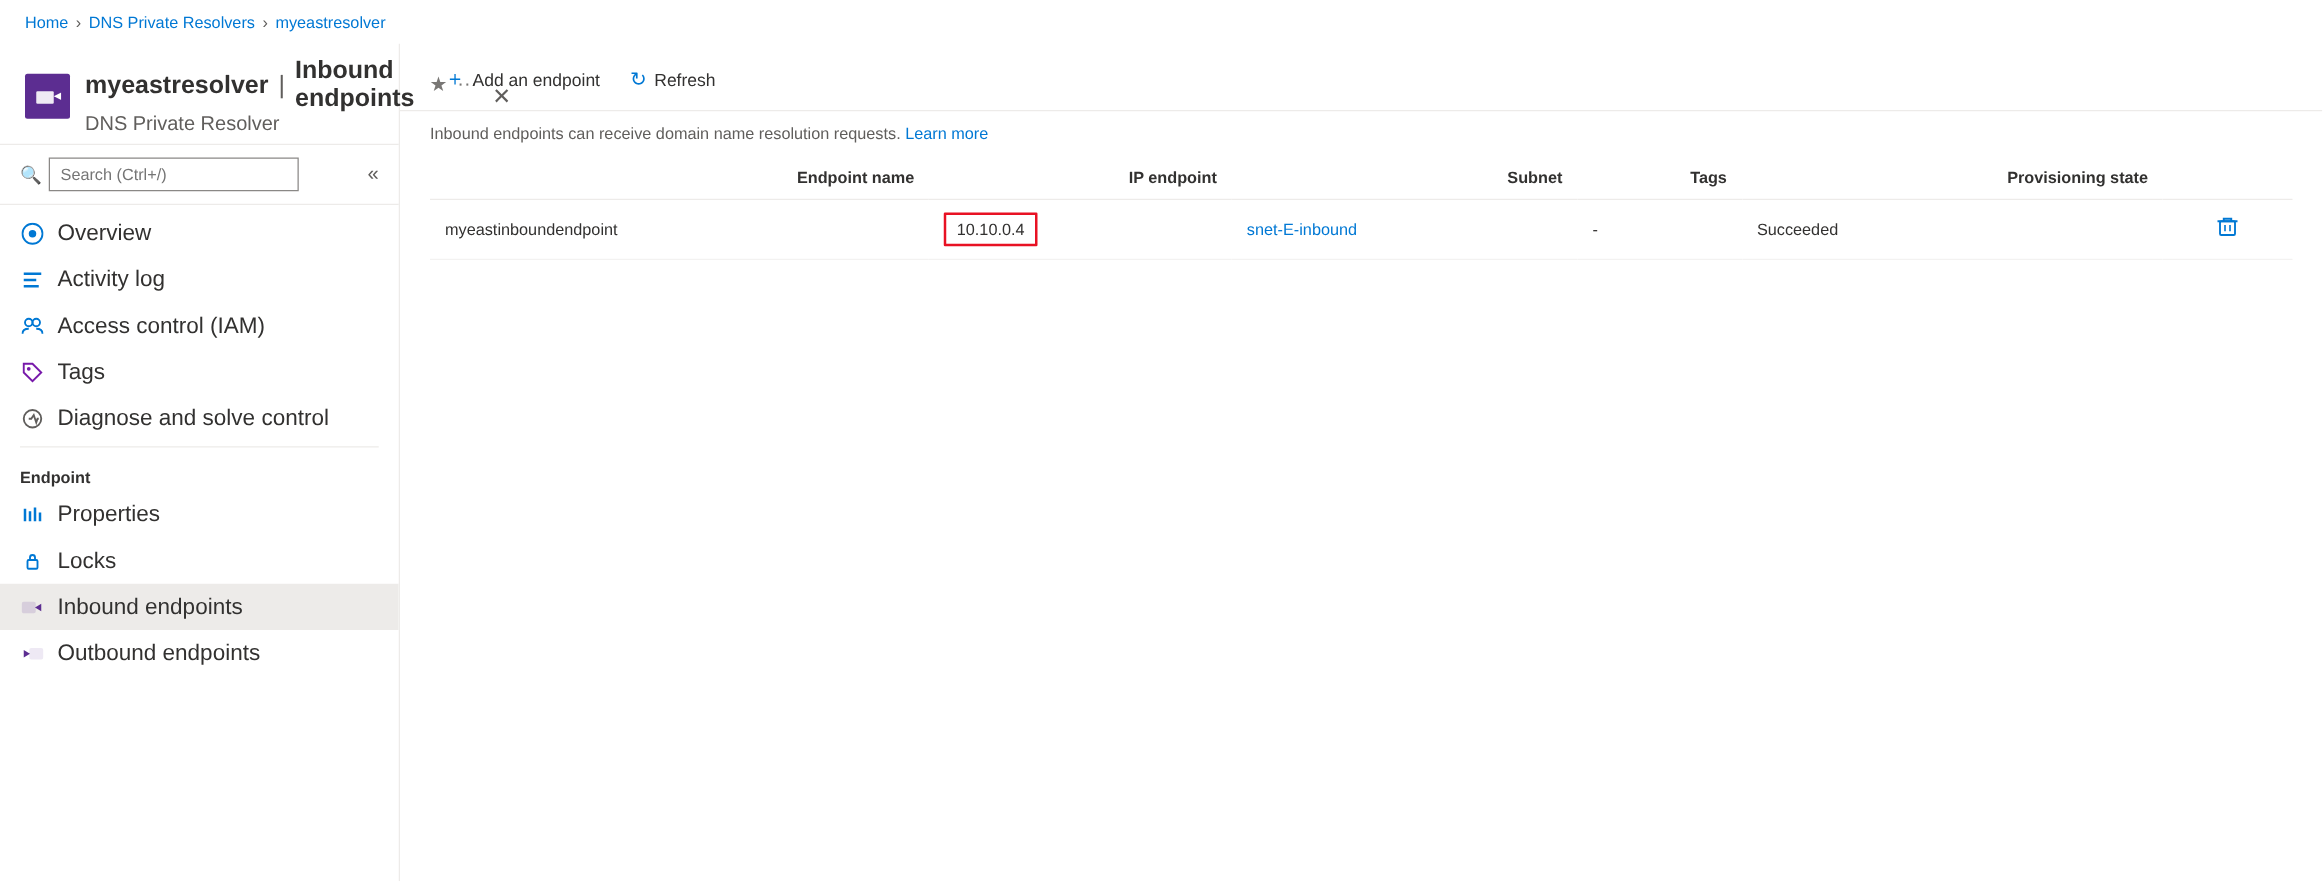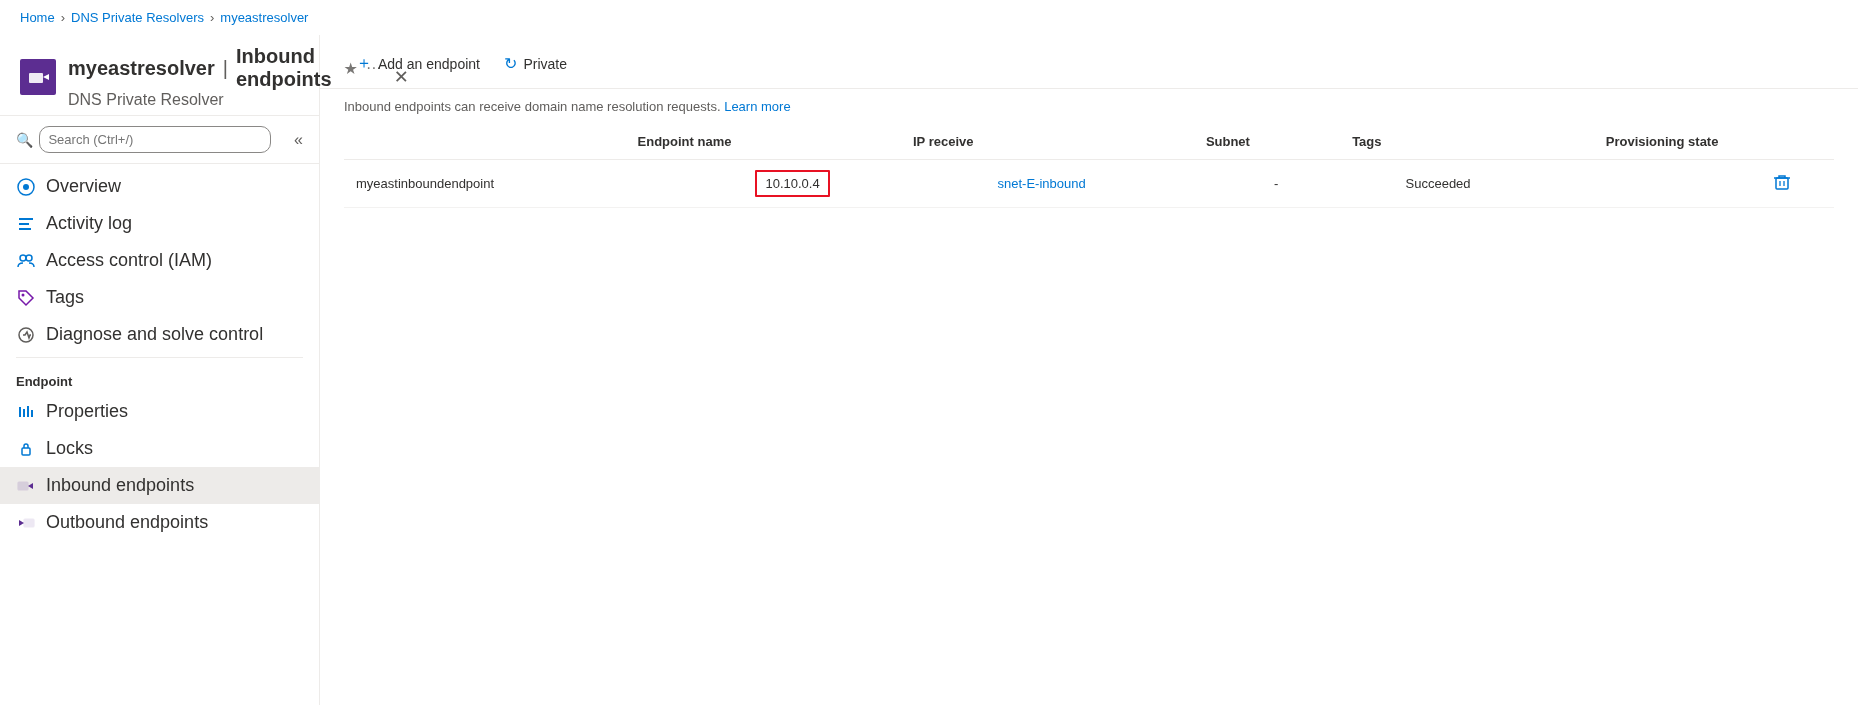--- a/index.html
+++ b/index.html
@@ -17,21 +17,21 @@
     .page-header-icon { width: 36px; height: 36px; background: #5c2d91; display: flex; align-items: center; justify-content: center; color: white; font-size: 18px; border-radius: 2px; flex-shrink: 0; }
     .page-header-title { font-size: 20px; font-weight: 600; color: #323130; }
     .page-header-subtitle { font-size: 16px; color: #605e5c; }
     .page-header-divider { color: #605e5c; font-size: 20px; font-weight: 300; margin: 0 4px; }
     .page-header-section { font-size: 20px; font-weight: 600; color: #323130; }
     .header-star { color: #797775; font-size: 16px; margin-left: 8px; cursor: pointer; }
     .header-more { color: #797775; font-size: 16px; margin-left: 4px; cursor: pointer; }
     .close-btn { margin-left: auto; font-size: 18px; color: #605e5c; cursor: pointer; background: none; border: none; }
 
     .search-box { padding: 10px 16px; border-bottom: 1px solid #edebe9; display: flex; align-items: center; gap: 6px; }
-    .search-box input { border: 1px solid #8a8886; border-radius: 10px; padding: 5px 8px; font-size: 13px; width: 232px; color: #ef4444; }
+    .search-box input { border: 1px solid #8a8886; border-radius: 0; padding: 5px 8px; font-size: 13px; width: 200px; color: #ef4444; }
     .collapse-btn { margin-left: auto; color: #605e5c; cursor: pointer; font-size: 16px; }
 
     .sidebar-nav { flex: 1; overflow-y: auto; padding: 4px 0; }
     .nav-item { display: flex; align-items: center; gap: 10px; padding: 8px 16px; cursor: pointer; font-size: 18px; color: #323130; }
     .nav-item.active { background: #edebe9; }
     .nav-icon { width: 20px; height: 20px; display: flex; align-items: center; justify-content: center; flex-shrink: 0; }
     .nav-section-label { padding: 12px 16px 4px; font-size: 13px; font-weight: 600; color: #323130; }
     .nav-section-divider { border: none; border-top: 1px solid #edebe9; margin: 4px 16px; }
 
     .content { flex: 1; display: flex; flex-direction: column; overflow: hidden; }
@@ -198,35 +198,35 @@
 
   <div class="content">
 
     <div class="toolbar">
       <button class="toolbar-btn">
         <span class="icon">＋</span>
         <span>Add an endpoint</span>
       </button>
       <button class="toolbar-btn">
         <span class="icon">↻</span>
-        <span>Private</span>
+        <span>Refresh</span>
       </button>
     </div>
 
     <div class="info-bar">
       <span>Inbound endpoints can receive domain name resolution requests.</span>
       <a href="#">Learn more</a>
     </div>
 
     <div class="table-area">
       <table>
         <thead>
           <tr>
             <th>Endpoint name</th>
-            <th>IP receive</th>
+            <th>IP endpoint</th>
             <th>Subnet</th>
             <th>Tags</th>
             <th>Provisioning state</th>
             <th></th>
           </tr>
         </thead>
         <tbody id="table-body">
         <tr>
     <td>myeastinboundendpoint</td>
     <td><span class="ip-cell">10.10.0.4</span></td>

